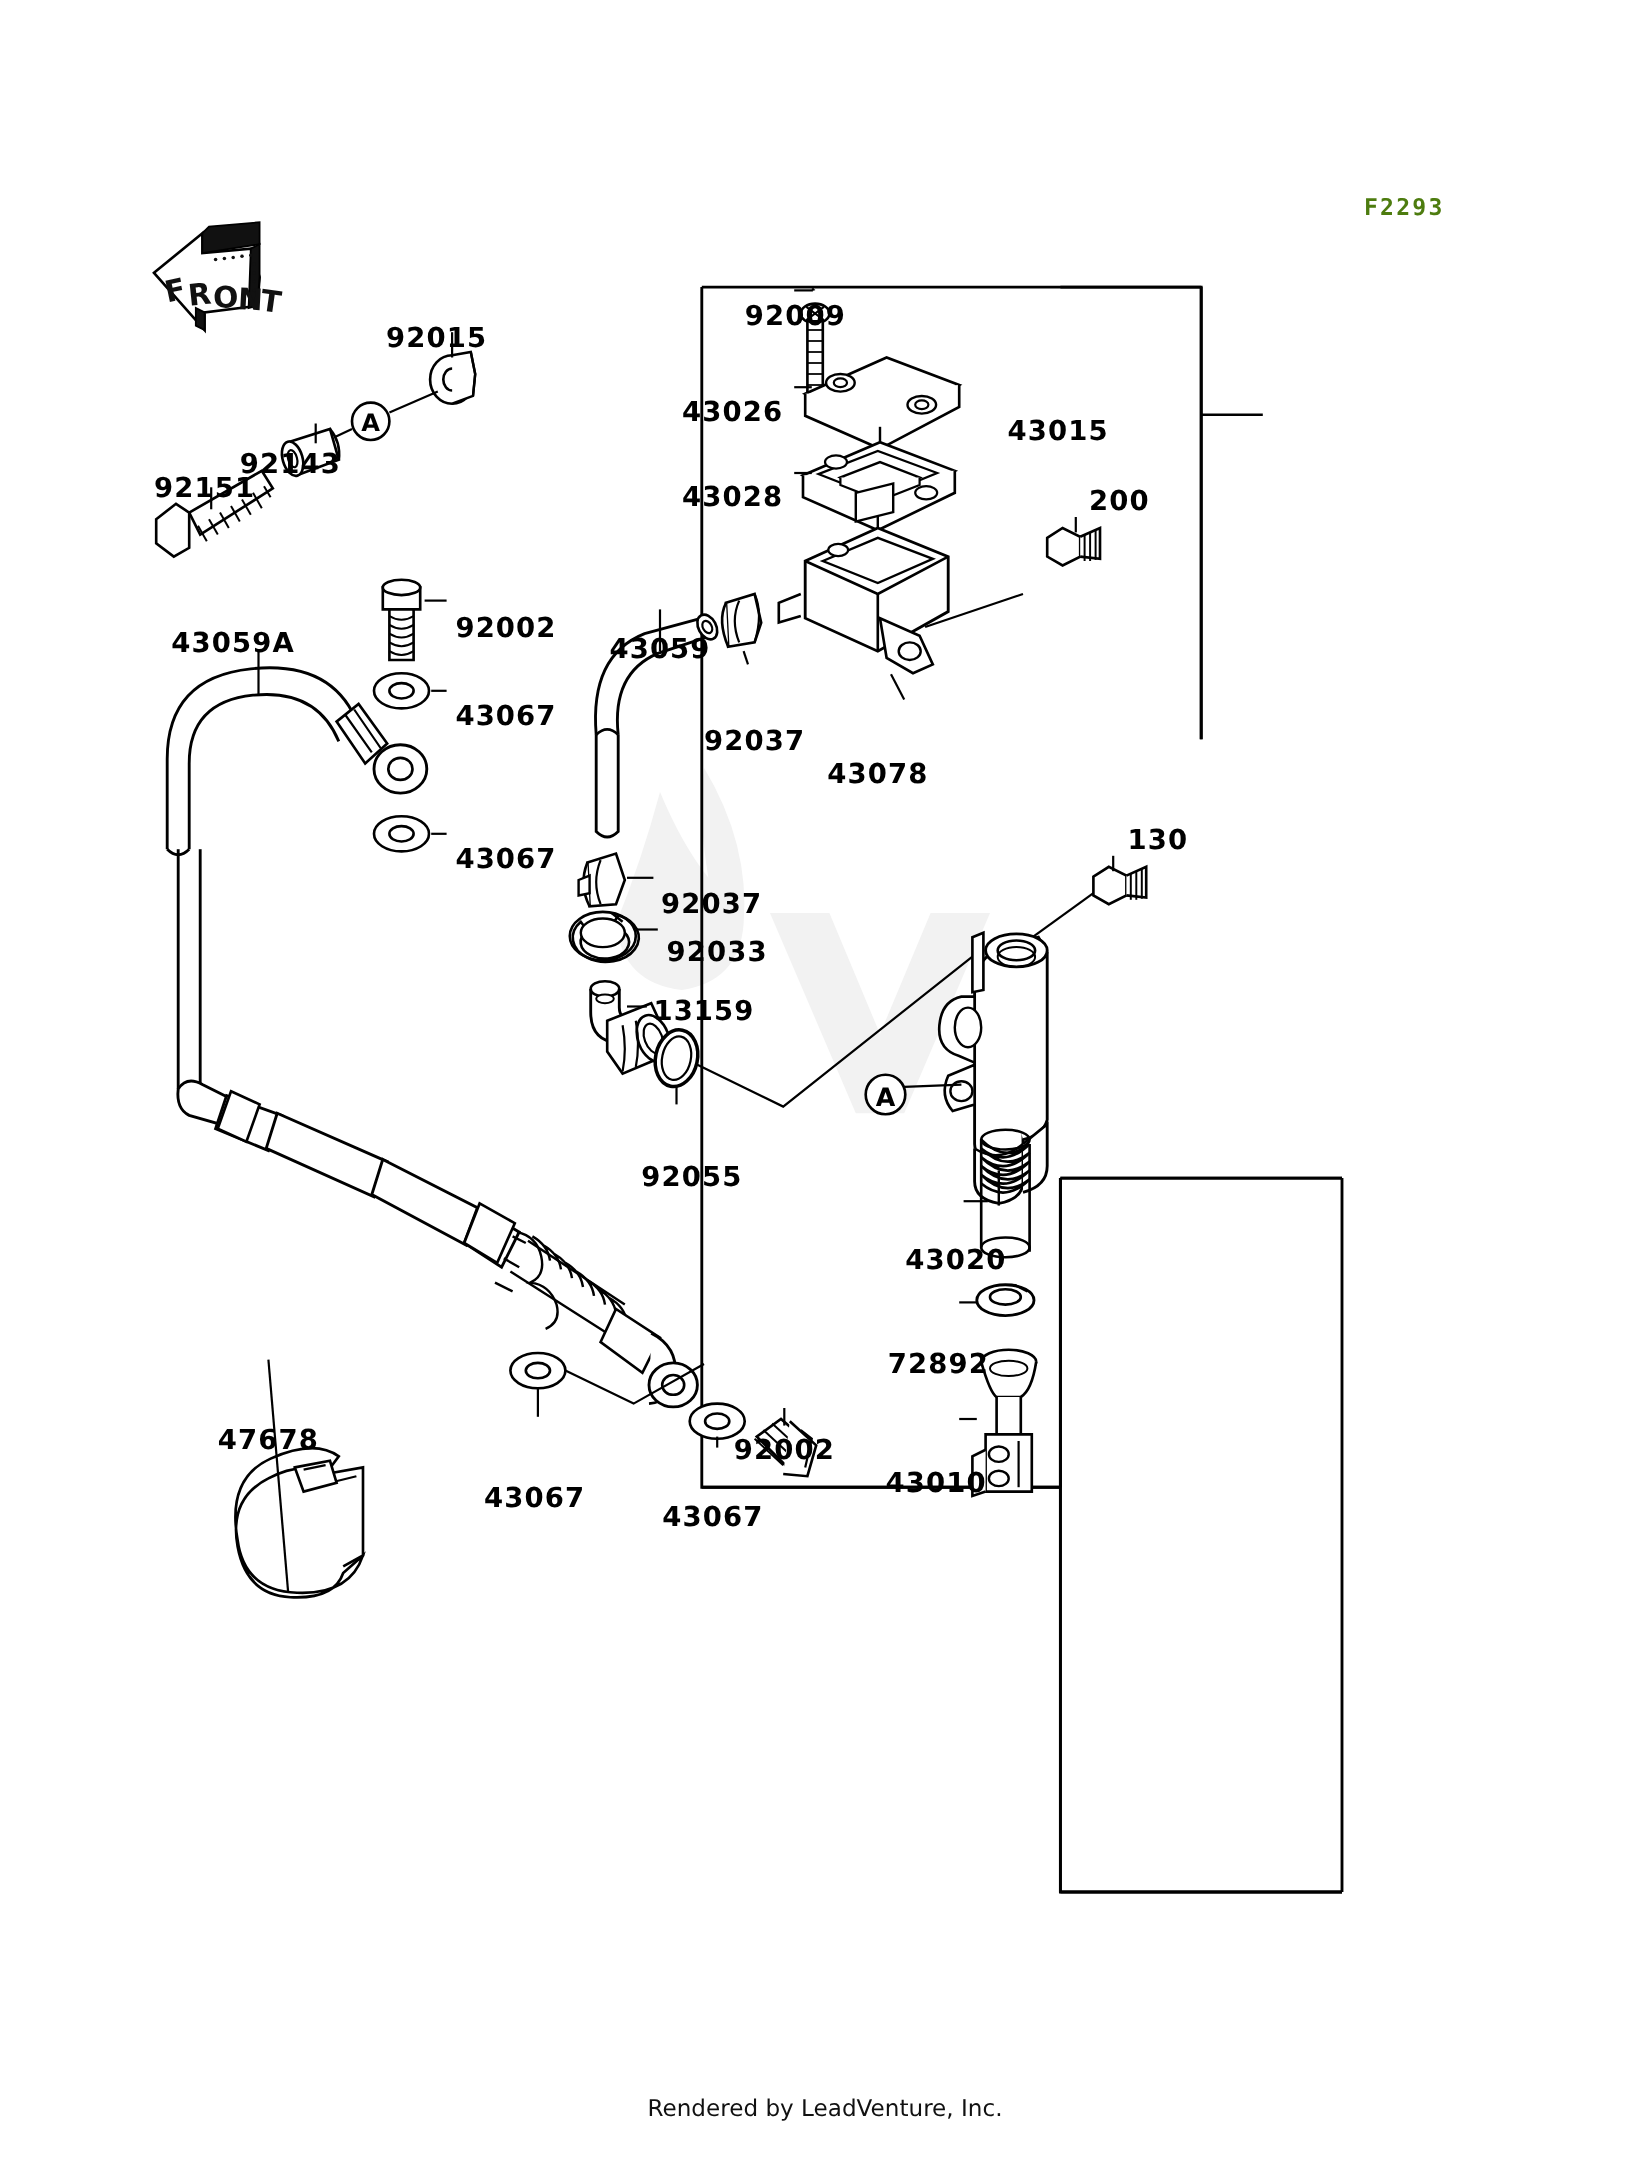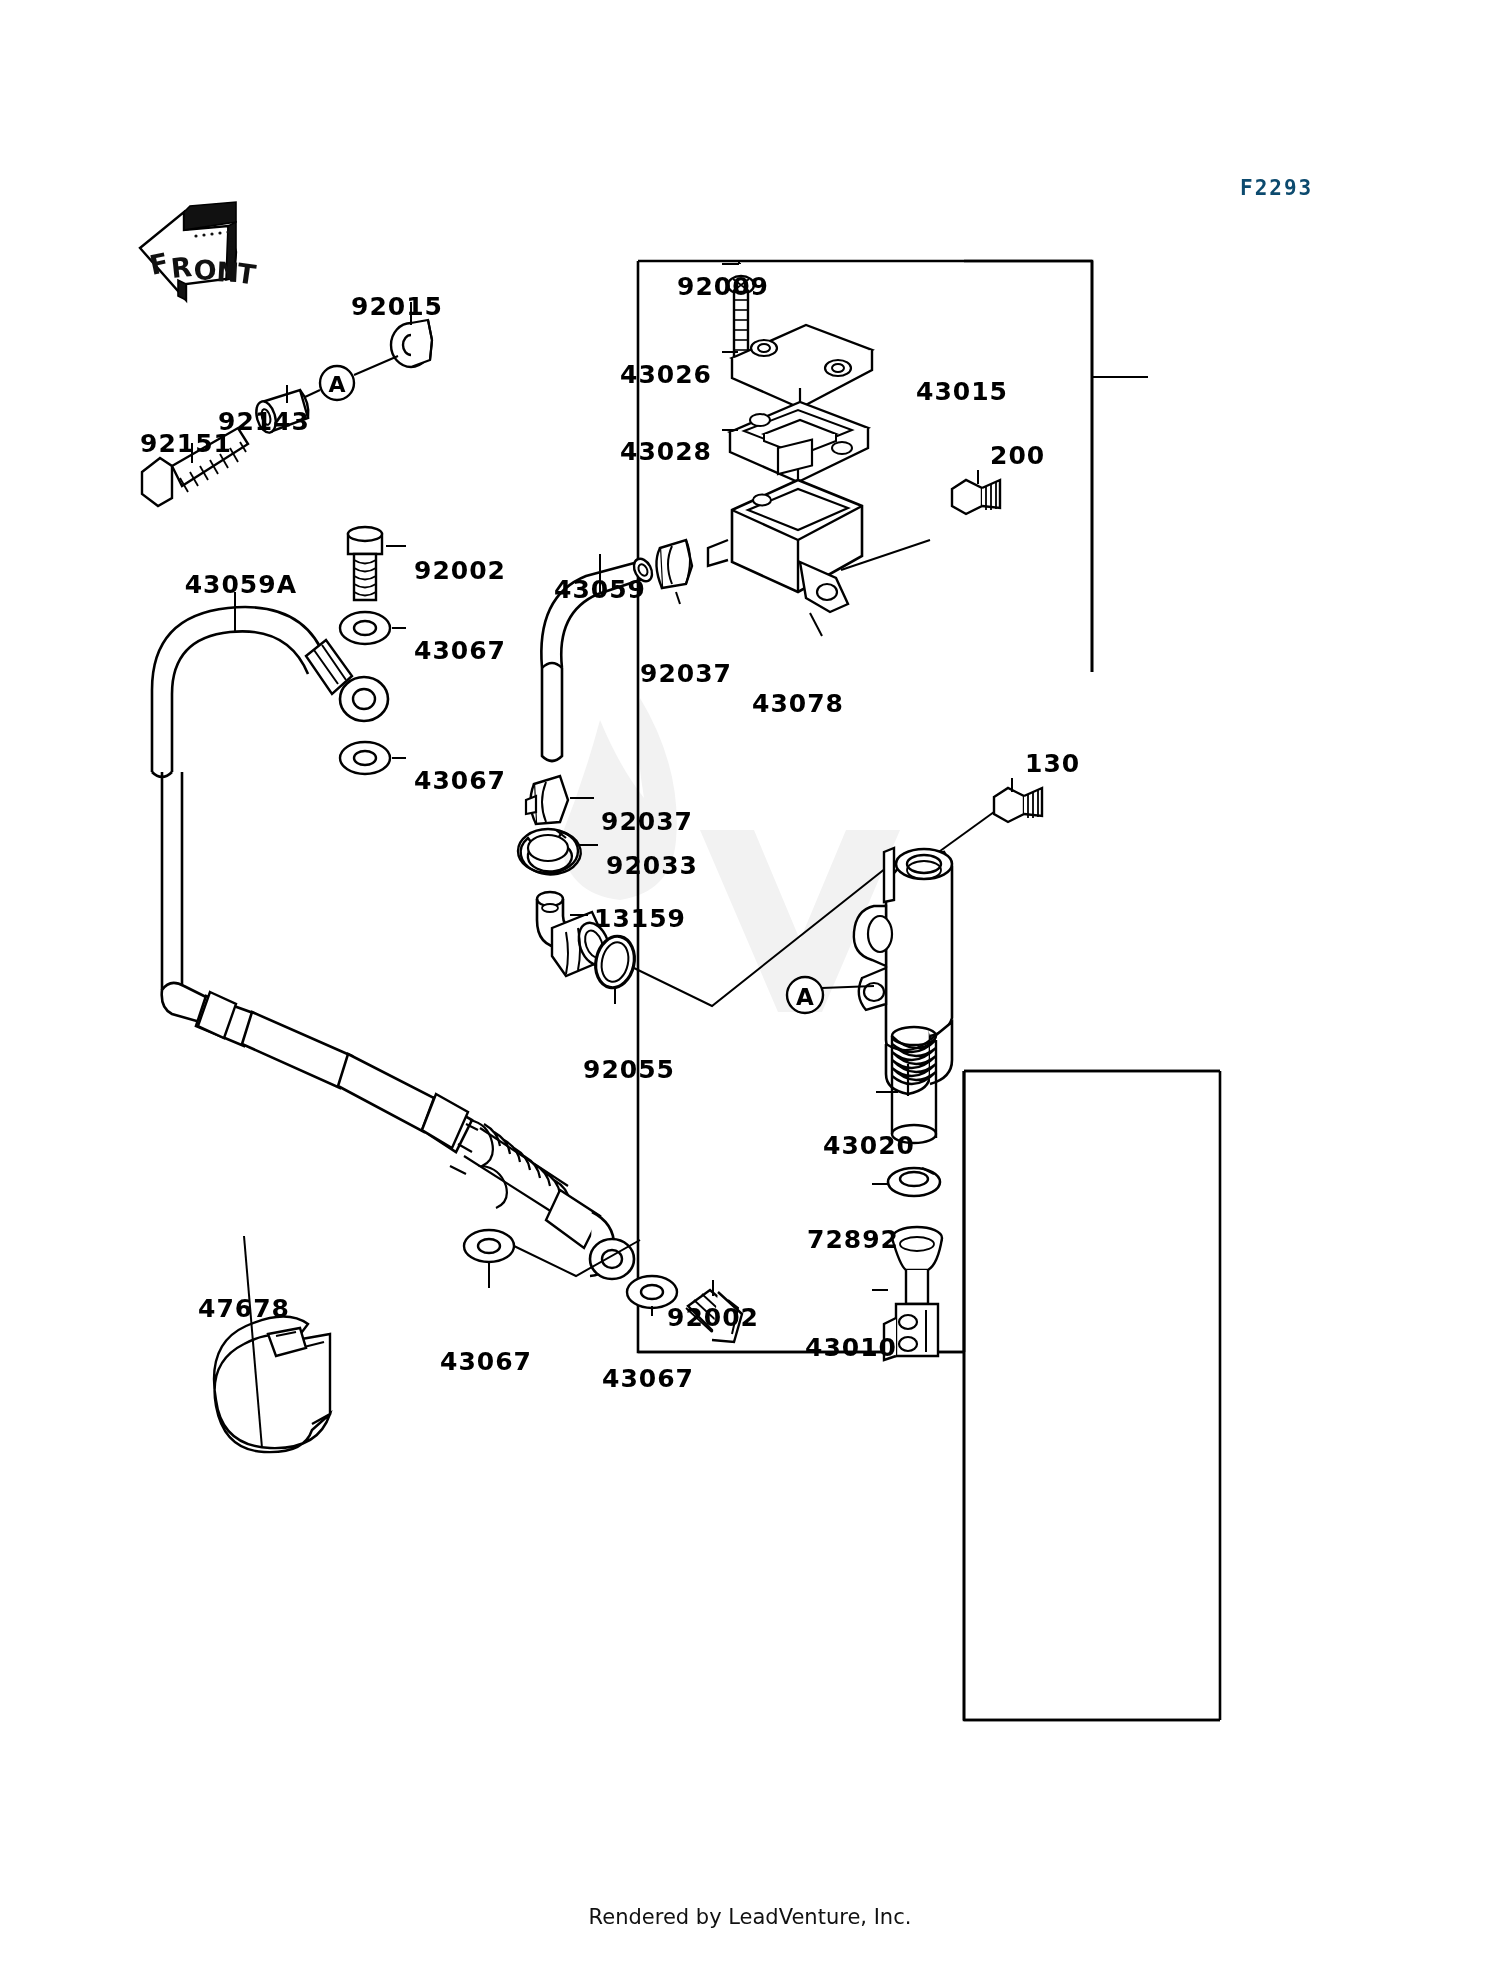--- a/index.html
+++ b/index.html
@@ -2,21 +2,21 @@
 <html><head>
 <meta charset="utf-8">
 <style>
   html,body{margin:0;padding:0;background:#ffffff;}
   body{width:1500px;height:1962px;position:relative;font-family:"DejaVu Sans",sans-serif;overflow:hidden;}
   #sheet{position:absolute;left:0;top:0;width:1500px;height:1962px;}
   svg.layer{position:absolute;left:0;top:0;width:1500px;height:1962px;}
   .lbl{position:absolute;font-family:"DejaVu Sans",sans-serif;font-weight:bold;font-size:25px;color:#000;white-space:nowrap;letter-spacing:1px;}
   .lbl.r{transform:translateX(-100%);}
   .lbl.c{transform:translateX(-50%);margin-top:36px;}
-  .diagcode{position:absolute;font-family:"DejaVu Sans Mono",monospace;font-weight:bold;font-size:21px;letter-spacing:2px;color:#0c4a6e;text-align:right;}
+  .diagcode{position:absolute;font-family:"DejaVu Sans Mono",monospace;font-weight:bold;font-size:21px;letter-spacing:2px;color:#4d7c0f;text-align:right;}
   .footer{position:absolute;left:0;top:1905px;width:1500px;text-align:center;font-family:"DejaVu Sans",sans-serif;font-size:21px;color:#111;}
   .wm{position:absolute;font-family:"DejaVu Sans",sans-serif;font-weight:bold;color:#f1f1f1;user-select:none;}
   #wmtext{left:480px;top:1072px;font-size:46px;letter-spacing:22px;}
 </style>
 </head>
 <body>
 
 <div id="sheet">
 
 
@@ -423,21 +423,21 @@
     </g>
     <line x1="713" y1="1280" x2="713" y2="1296" stroke="#000" stroke-width="2"></line>
     <line x1="652" y1="1308" x2="652" y2="1316" stroke="#000" stroke-width="2"></line>
 
   </svg>
 
   <div id="labels">
       <div class="lbl r" style="left: 443px; top: 292px;">92015</div>
       <div class="lbl r" style="left: 310px; top: 375px; margin-top: 32px;">92143</div>
       <div class="lbl r" style="left: 232px; top: 429px;">92151</div>
-      <div class="lbl r" style="left: 268px; top: 570px; margin-left: 29px;">43059A</div>
+      <div class="lbl r" style="left: 268px; top: 570px;">43059A</div>
       <div class="lbl" style="left: 414px; top: 556px;">92002</div>
       <div class="lbl" style="left: 414px; top: 636px;">43067</div>
       <div class="lbl" style="left: 414px; top: 766px;">43067</div>
       <div class="lbl c" style="left: 600px; top: 539px;">43059</div>
       <div class="lbl c" style="left: 686px; top: 623px;">92037</div>
       <div class="lbl c" style="left: 798px; top: 653px;">43078</div>
       <div class="lbl r" style="left: 727px; top: 272px; margin-left: 42px;">92009</div>
       <div class="lbl r" style="left: 712px; top: 360px;">43026</div>
       <div class="lbl r" style="left: 712px; top: 437px;">43028</div>
       <div class="lbl" style="left: 916px; top: 377px;">43015</div>

